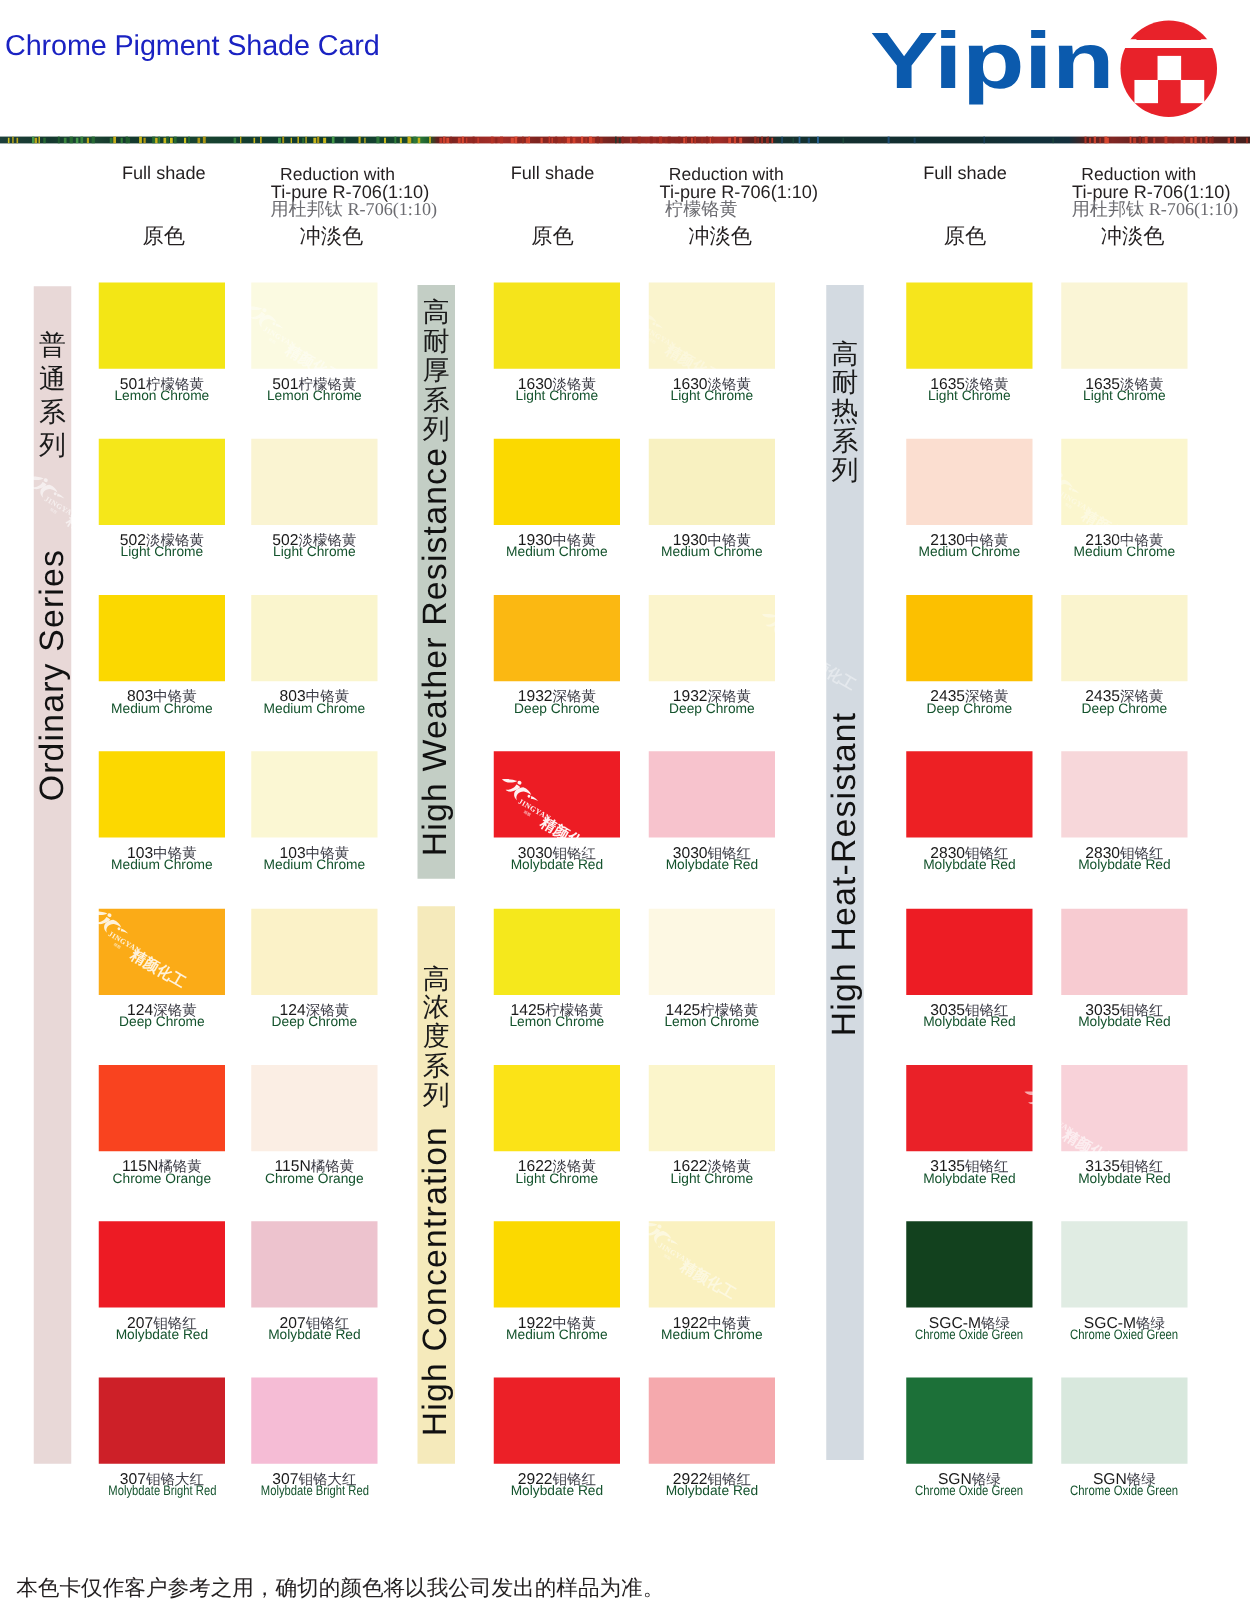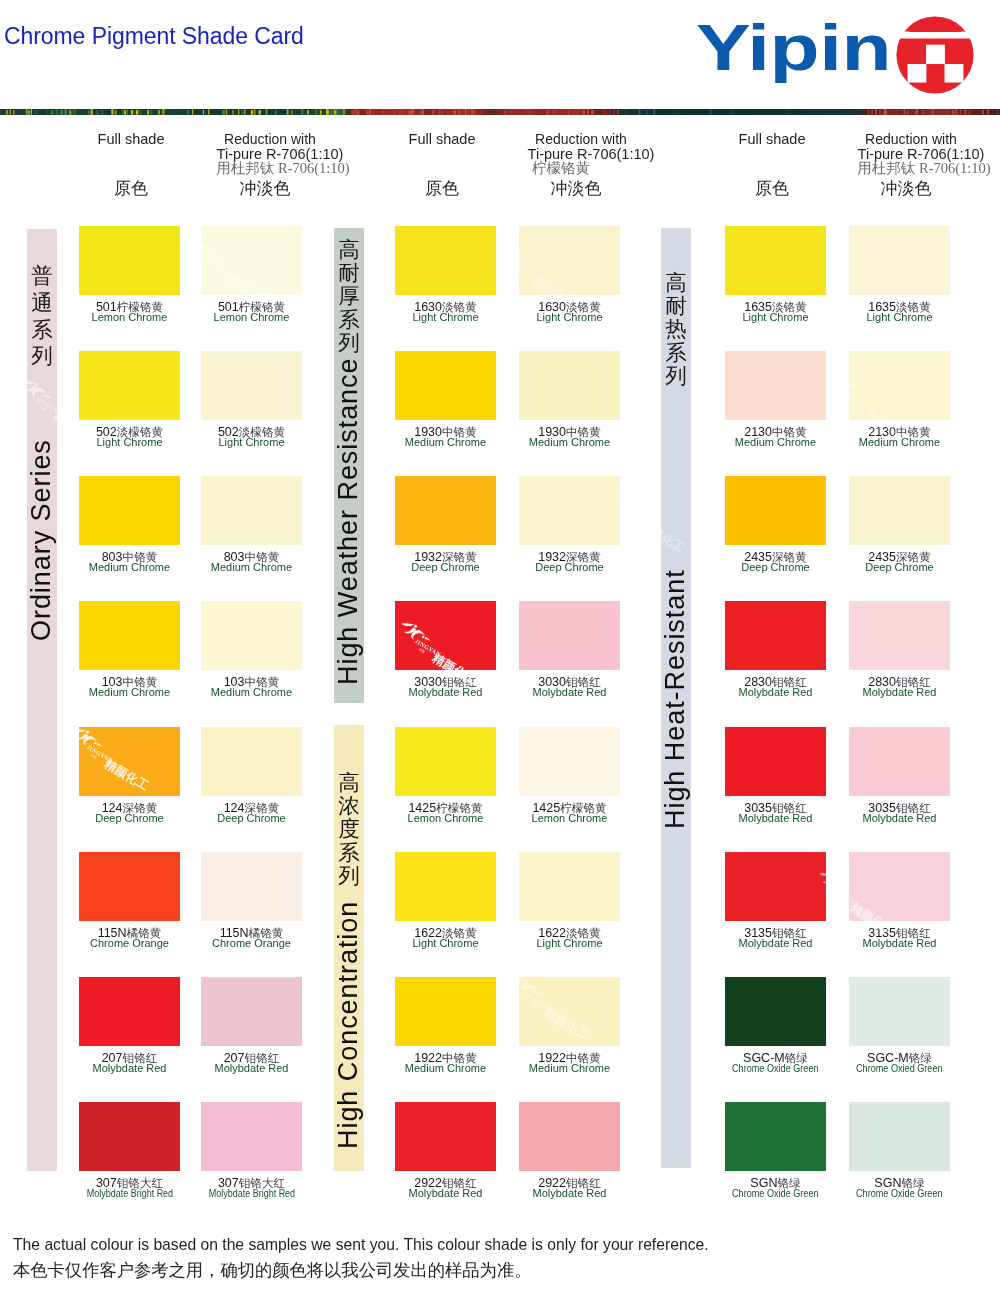--- a/index.html
+++ b/index.html
@@ -729,15 +729,14 @@
           <path d="M42 12.5 C46.5 11.5 52 12 55 14 C52 22 47.5 29.5 41 35 C35.5 39.5 29 41 24.5 39 C30 36.5 35.5 32 38.5 26.5 C41.5 21 42.5 16.5 42 12.5 Z"></path>
           <path d="M62 10 C73 8 84 11 90.5 17 C84 15.5 77 15.5 71 18 C64 21 59 26.5 58 33 C57 39 59.5 44.5 64.5 48 C57.5 47 52 43 49.5 37 C46.5 29 52 16.5 62 10 Z"></path>
           <circle cx="87" cy="23" r="3.8"></circle>
           <path d="M92 19 C100 18 109 19 114.5 21.5 C108 22 100.5 23.5 94.5 26 Z"></path>
           <text x="70" y="53" font-family="Liberation Serif,DejaVu Serif,serif" font-size="20" font-weight="bold" letter-spacing="1.0">JINGYAN</text>
           <text x="96" y="68" font-family="Liberation Sans,DejaVu Sans,sans-serif" font-size="9.5" letter-spacing="0.8">精颜</text>
           <text x="150" y="76" font-family="Liberation Serif,DejaVu Serif,serif" font-size="40" font-weight="bold" letter-spacing="0.5">精颜化工</text>
         </g>
       </svg>
     </div>
-  <div class="foot1">The actual colour is based on the samples we sent you.  This colour shade is only for your reference.</div>
   <div class="foot2">本色卡仅作客户参考之用，确切的颜色将以我公司发出的样品为准。</div>
 </div>
 
 </body></html>

